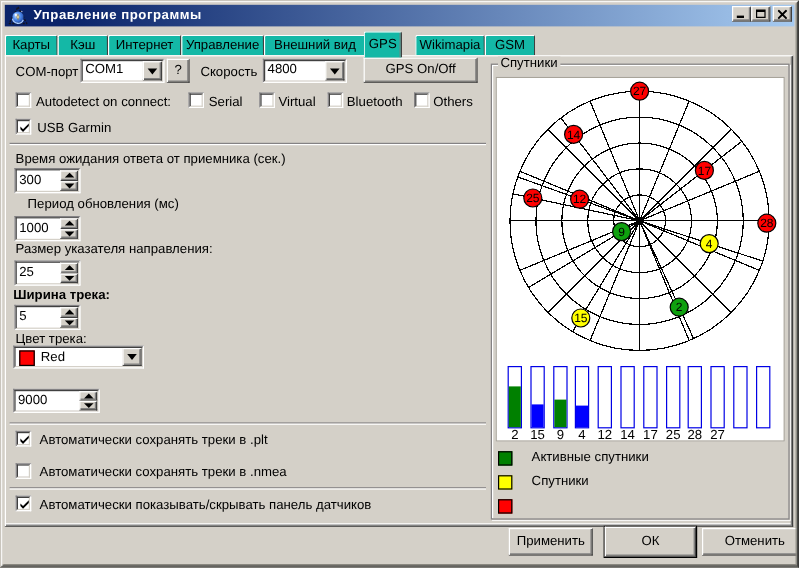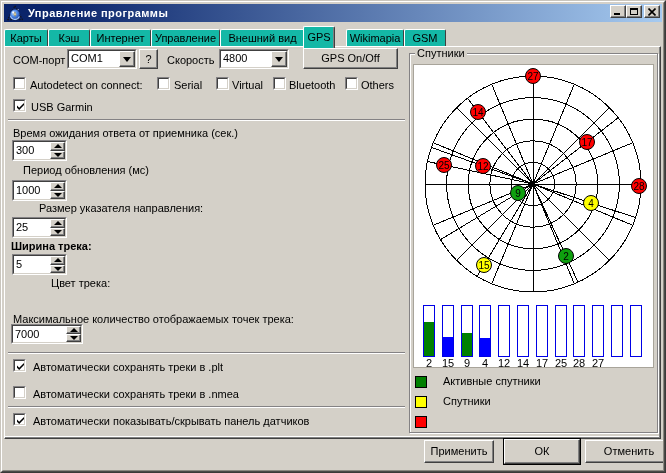--- a/index.html
+++ b/index.html
@@ -246,21 +246,21 @@
    <div class="spin" style="top:1px;bottom:1px;">
      <div class="spinbtn" style="top:0;">
           <div class="tri-up"></div>
         </div>
      <div class="spinbtn" style="bottom:0;height:50%;top:auto;">
           <div class="tri-down"></div>
         </div>
    </div>
  </div>
 
- <div class="lbl" style="left:13px;top:202px;margin-left:26px;">Размер указателя направления:</div>
+ <div class="lbl" style="left:13px;top:202px;">Размер указателя направления:</div>
  <div class="sunken" style="left:12px;top:217px;width:55px;height:21px;">
    <div class="in"></div>
       <div class="lbl" style="left:3px;top:3px;">25</div>
    <div class="spin" style="top:1px;bottom:1px;">
      <div class="spinbtn" style="top:0;">
           <div class="tri-up"></div>
         </div>
      <div class="spinbtn" style="bottom:0;height:50%;top:auto;">
           <div class="tri-down"></div>
         </div>
@@ -274,26 +274,33 @@
    <div class="spin" style="top:1px;bottom:1px;">
      <div class="spinbtn" style="top:0;">
           <div class="tri-up"></div>
         </div>
      <div class="spinbtn" style="bottom:0;height:50%;top:auto;">
           <div class="tri-down"></div>
         </div>
    </div>
  </div>
 
- <div class="lbl" style="left:13px;top:277px;margin-left:38px;">Цвет трека:</div>
-
- <div class="lbl" style="left:13px;top:313px;">Максимальное количество отображаемых точек трека:</div>
+ <div class="lbl" style="left:13px;top:277px;">Цвет трека:</div>
+ <div class="sunken" style="left:11px;top:288px;width:109px;height:19px;">
+   <div class="in"></div>
+   <div class="abs" style="left:4px;top:3px;width:13px;height:13px;background:#FF0000;border:1px solid #000;"></div>
+   <div class="lbl" style="left:22px;top:3px;">Red</div>
+   <div class="combo-arrowbtn">
+        <div class="tri-down"></div>
+      </div>
+ </div>
+
  <div class="sunken" style="left:11px;top:324px;width:72px;height:20px;">
    <div class="in"></div>
-      <div class="lbl" style="left:3px;top:3px;">7000</div>
+      <div class="lbl" style="left:3px;top:3px;">9000</div>
    <div class="spin" style="top:1px;bottom:1px;">
      <div class="spinbtn" style="top:0;">
           <div class="tri-up"></div>
         </div>
      <div class="spinbtn" style="bottom:0;height:50%;top:auto;">
           <div class="tri-down"></div>
         </div>
    </div>
  </div>
 

